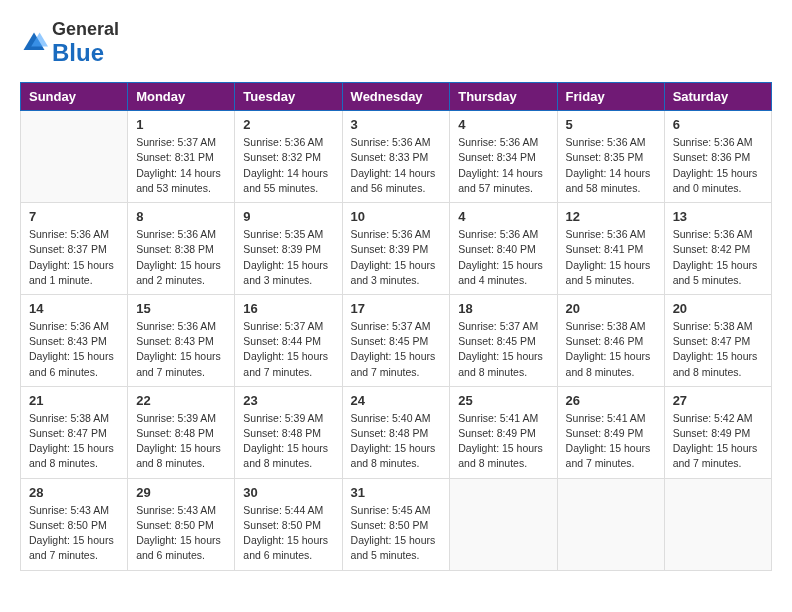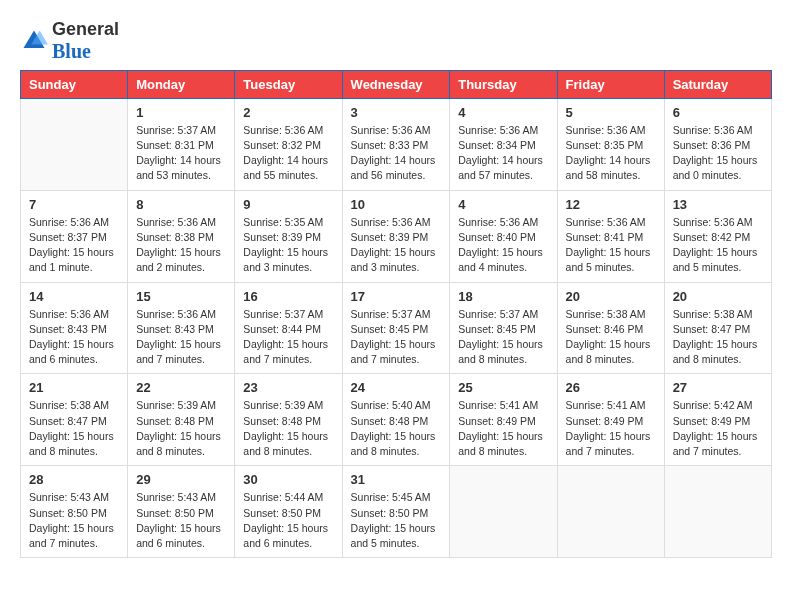--- a/index.html
+++ b/index.html
@@ -6,44 +6,42 @@
     body {
       font-family: Arial, sans-serif;
       background: #fff;
       width: 792px;
       min-height: 612px;
       padding: 20px;
     }
     .header-area {
       display: flex;
       justify-content: space-between;
-      align-items: flex-start;
-      margin-bottom: 8px;
-      flex-direction: column;
+      align-items: center;
+      margin-bottom: 16px;
     }
     .logo {
       display: flex;
       align-items: center;
       gap: 4px;
     }
     .logo-text {
       display: flex;
       flex-direction: column;
       line-height: 1.1;
     }
     .logo-general {
       font-size: 18px;
       font-weight: bold;
       color: #333;
     }
     .logo-blue {
-      font-size: 20px;
+      font-size: 24px;
       font-weight: bold;
       color: #1a6bbf;
-      font-family: Liberation Serif, serif;
     }
     .logo-icon {
       width: 28px;
       height: 28px;
     }
     .title-area {
       text-align: right;
     }
     .month-title {
       font-size: 36px;
@@ -53,21 +51,21 @@
     .subtitle {
       font-size: 16px;
       color: #555;
     }
     .calendar {
       width: 100%;
       border-collapse: collapse;
       border: 1px solid #ccc;
     }
     .calendar th {
-      background: #ef4444;
+      background: #701a75;
       color: #fff;
       text-align: left;
       padding: 6px 8px;
       font-size: 13px;
       border: 1px solid #1a6bbf;
     }
     .calendar td {
       vertical-align: top;
       padding: 6px 8px;
       border: 1px solid #ddd;

